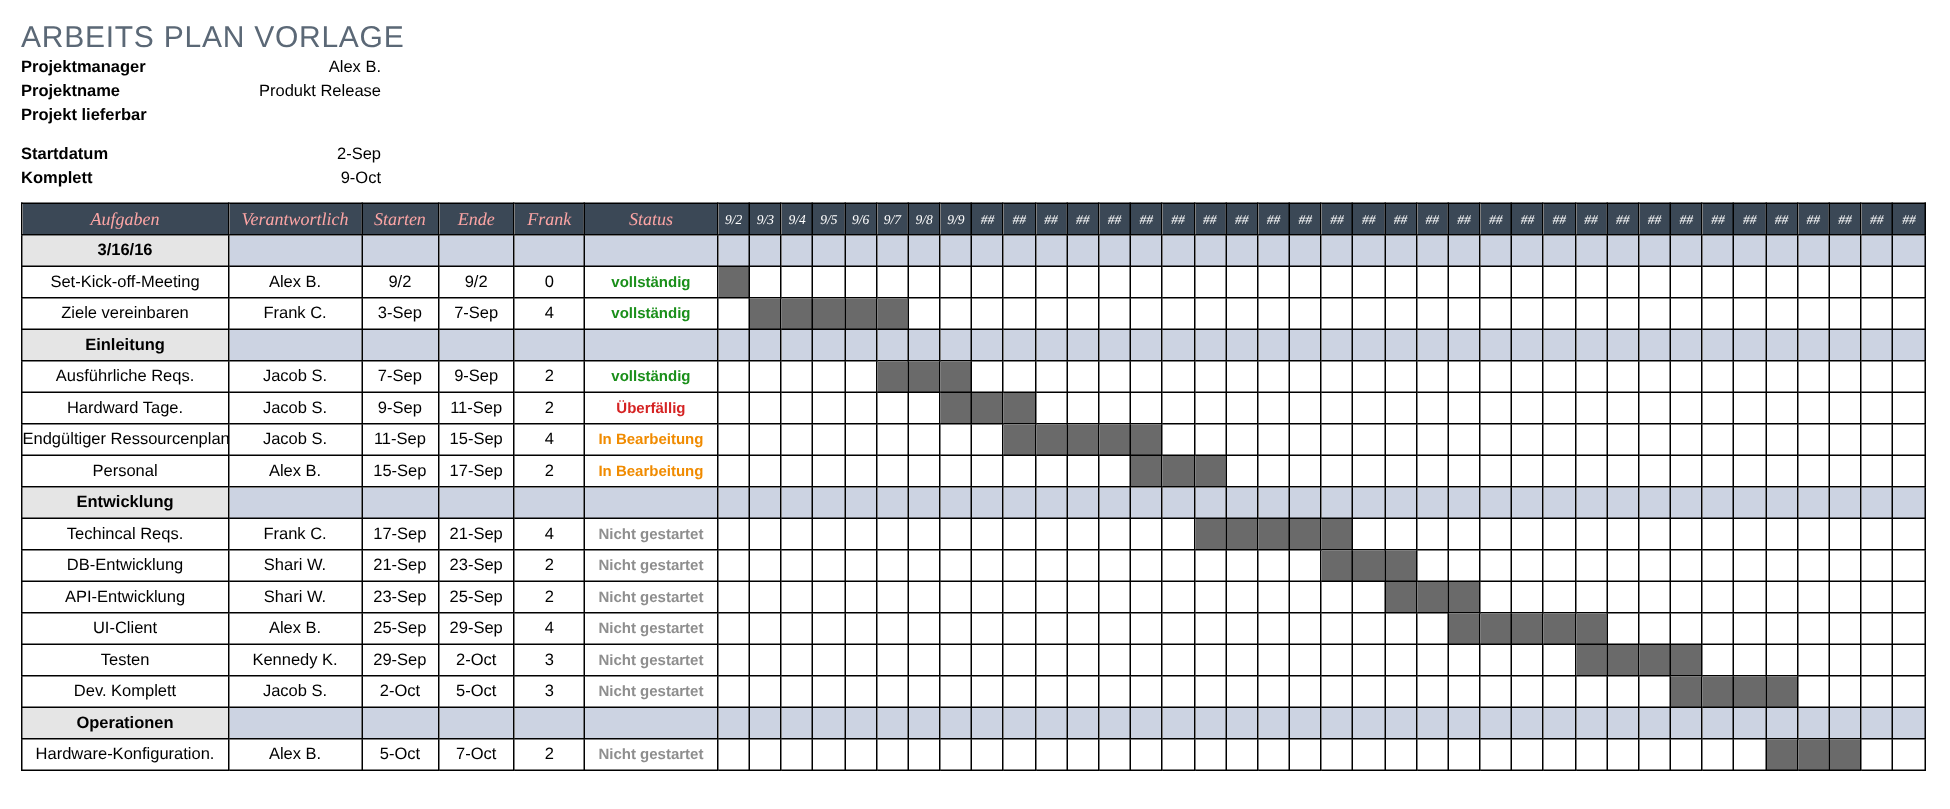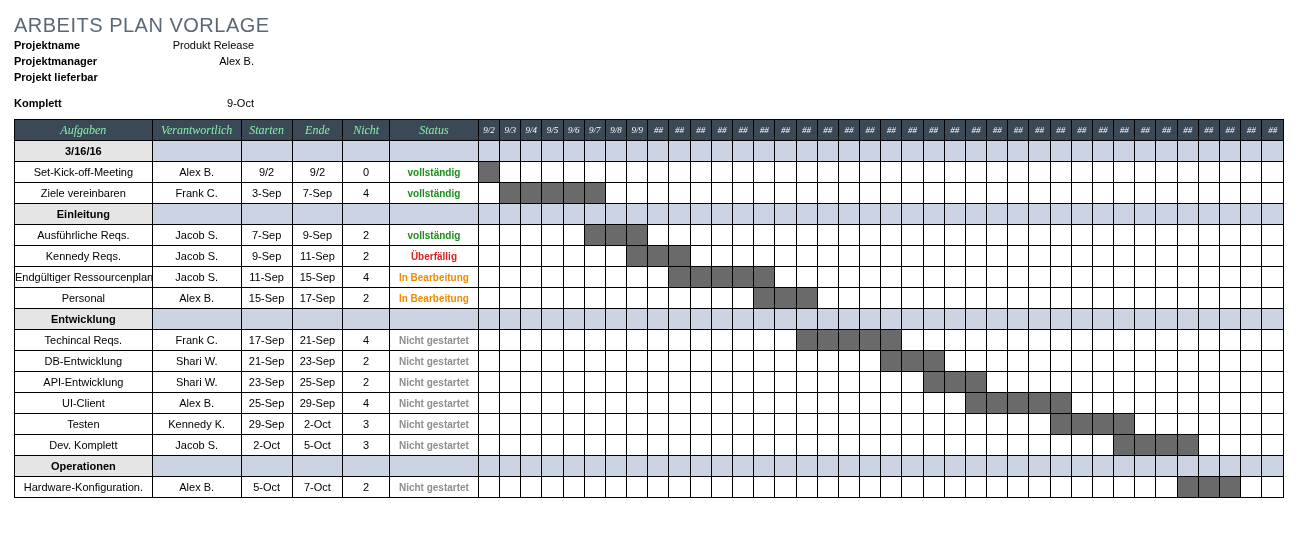--- a/index.html
+++ b/index.html
@@ -33,21 +33,21 @@
 table.plan th,table.plan td{
   border:1px solid #000;
   height:20px;
   padding:0;
   text-align:center;
   overflow:hidden;
   white-space:nowrap;
 }
 th.h-dark{
   background:#3b4856;
-  color:#86efac;
+  color:#fca5a5;
   font-weight:normal;
   font-style:italic;
   font-family:Georgia,serif;
   font-size:12px;
 }
 th.h-day{
   background:#3b4856;
   color:#fff;
   font-style:italic;
   font-size:9px;
@@ -75,32 +75,36 @@
 .c-day{width:20px}
 td.firstcol{text-align:center;padding:0}
 </style>
 </head>
 <body>
 
 <div class="title">ARBEITS PLAN VORLAGE</div>
 
 <div class="meta">
   <div class="meta-row">
+      <div class="meta-label">Projektmanager</div>
+      <div class="meta-value">Alex B.</div>
+    </div>
+  <div class="meta-row">
       <div class="meta-label">Projektname</div>
       <div class="meta-value">Produkt Release</div>
-    </div>
-  <div class="meta-row">
-      <div class="meta-label">Projektmanager</div>
-      <div class="meta-value">Alex B.</div>
     </div>
   <div class="meta-row">
       <div class="meta-label">Projekt lieferbar</div>
       <div class="meta-value"></div>
     </div>
   <div class="meta-gap"></div>
+  <div class="meta-row">
+      <div class="meta-label">Startdatum</div>
+      <div class="meta-value">2-Sep</div>
+    </div>
   <div class="meta-row">
       <div class="meta-label">Komplett</div>
       <div class="meta-value">9-Oct</div>
     </div>
 </div>
 
 <table class="plan">
   <colgroup>
     <col class="c-task">
       <col class="c-resp">
@@ -146,21 +150,21 @@
       <col class="c-day">
       <col class="c-day">
       <col class="c-day">
     </colgroup>
   <thead>
     <tr id="header-row">
       <th class="h-dark">Aufgaben</th>
       <th class="h-dark">Verantwortlich</th>
       <th class="h-dark">Starten</th>
       <th class="h-dark">Ende</th>
-      <th class="h-dark">Nicht</th>
+      <th class="h-dark">Frank</th>
       <th class="h-dark">Status</th>
     <th class="h-day">9/2</th>
         <th class="h-day">9/3</th>
         <th class="h-day">9/4</th>
         <th class="h-day">9/5</th>
         <th class="h-day">9/6</th>
         <th class="h-day">9/7</th>
         <th class="h-day">9/8</th>
         <th class="h-day">9/9</th>
         <th class="h-day">##</th>
@@ -420,21 +424,21 @@
         <td></td>
         <td></td>
         <td></td>
         <td></td>
         <td></td>
         <td></td>
         <td></td>
         <td></td>
       </tr>
       <tr>
-        <td class="firstcol">Kennedy Reqs.</td>
+        <td class="firstcol">Hardward Tage.</td>
         <td>Jacob S.</td>
         <td>9-Sep</td>
         <td>11-Sep</td>
         <td>2</td>
         <td class="status s-over">Überfällig</td>
         <td></td>
         <td></td>
         <td></td>
         <td></td>
         <td></td>

